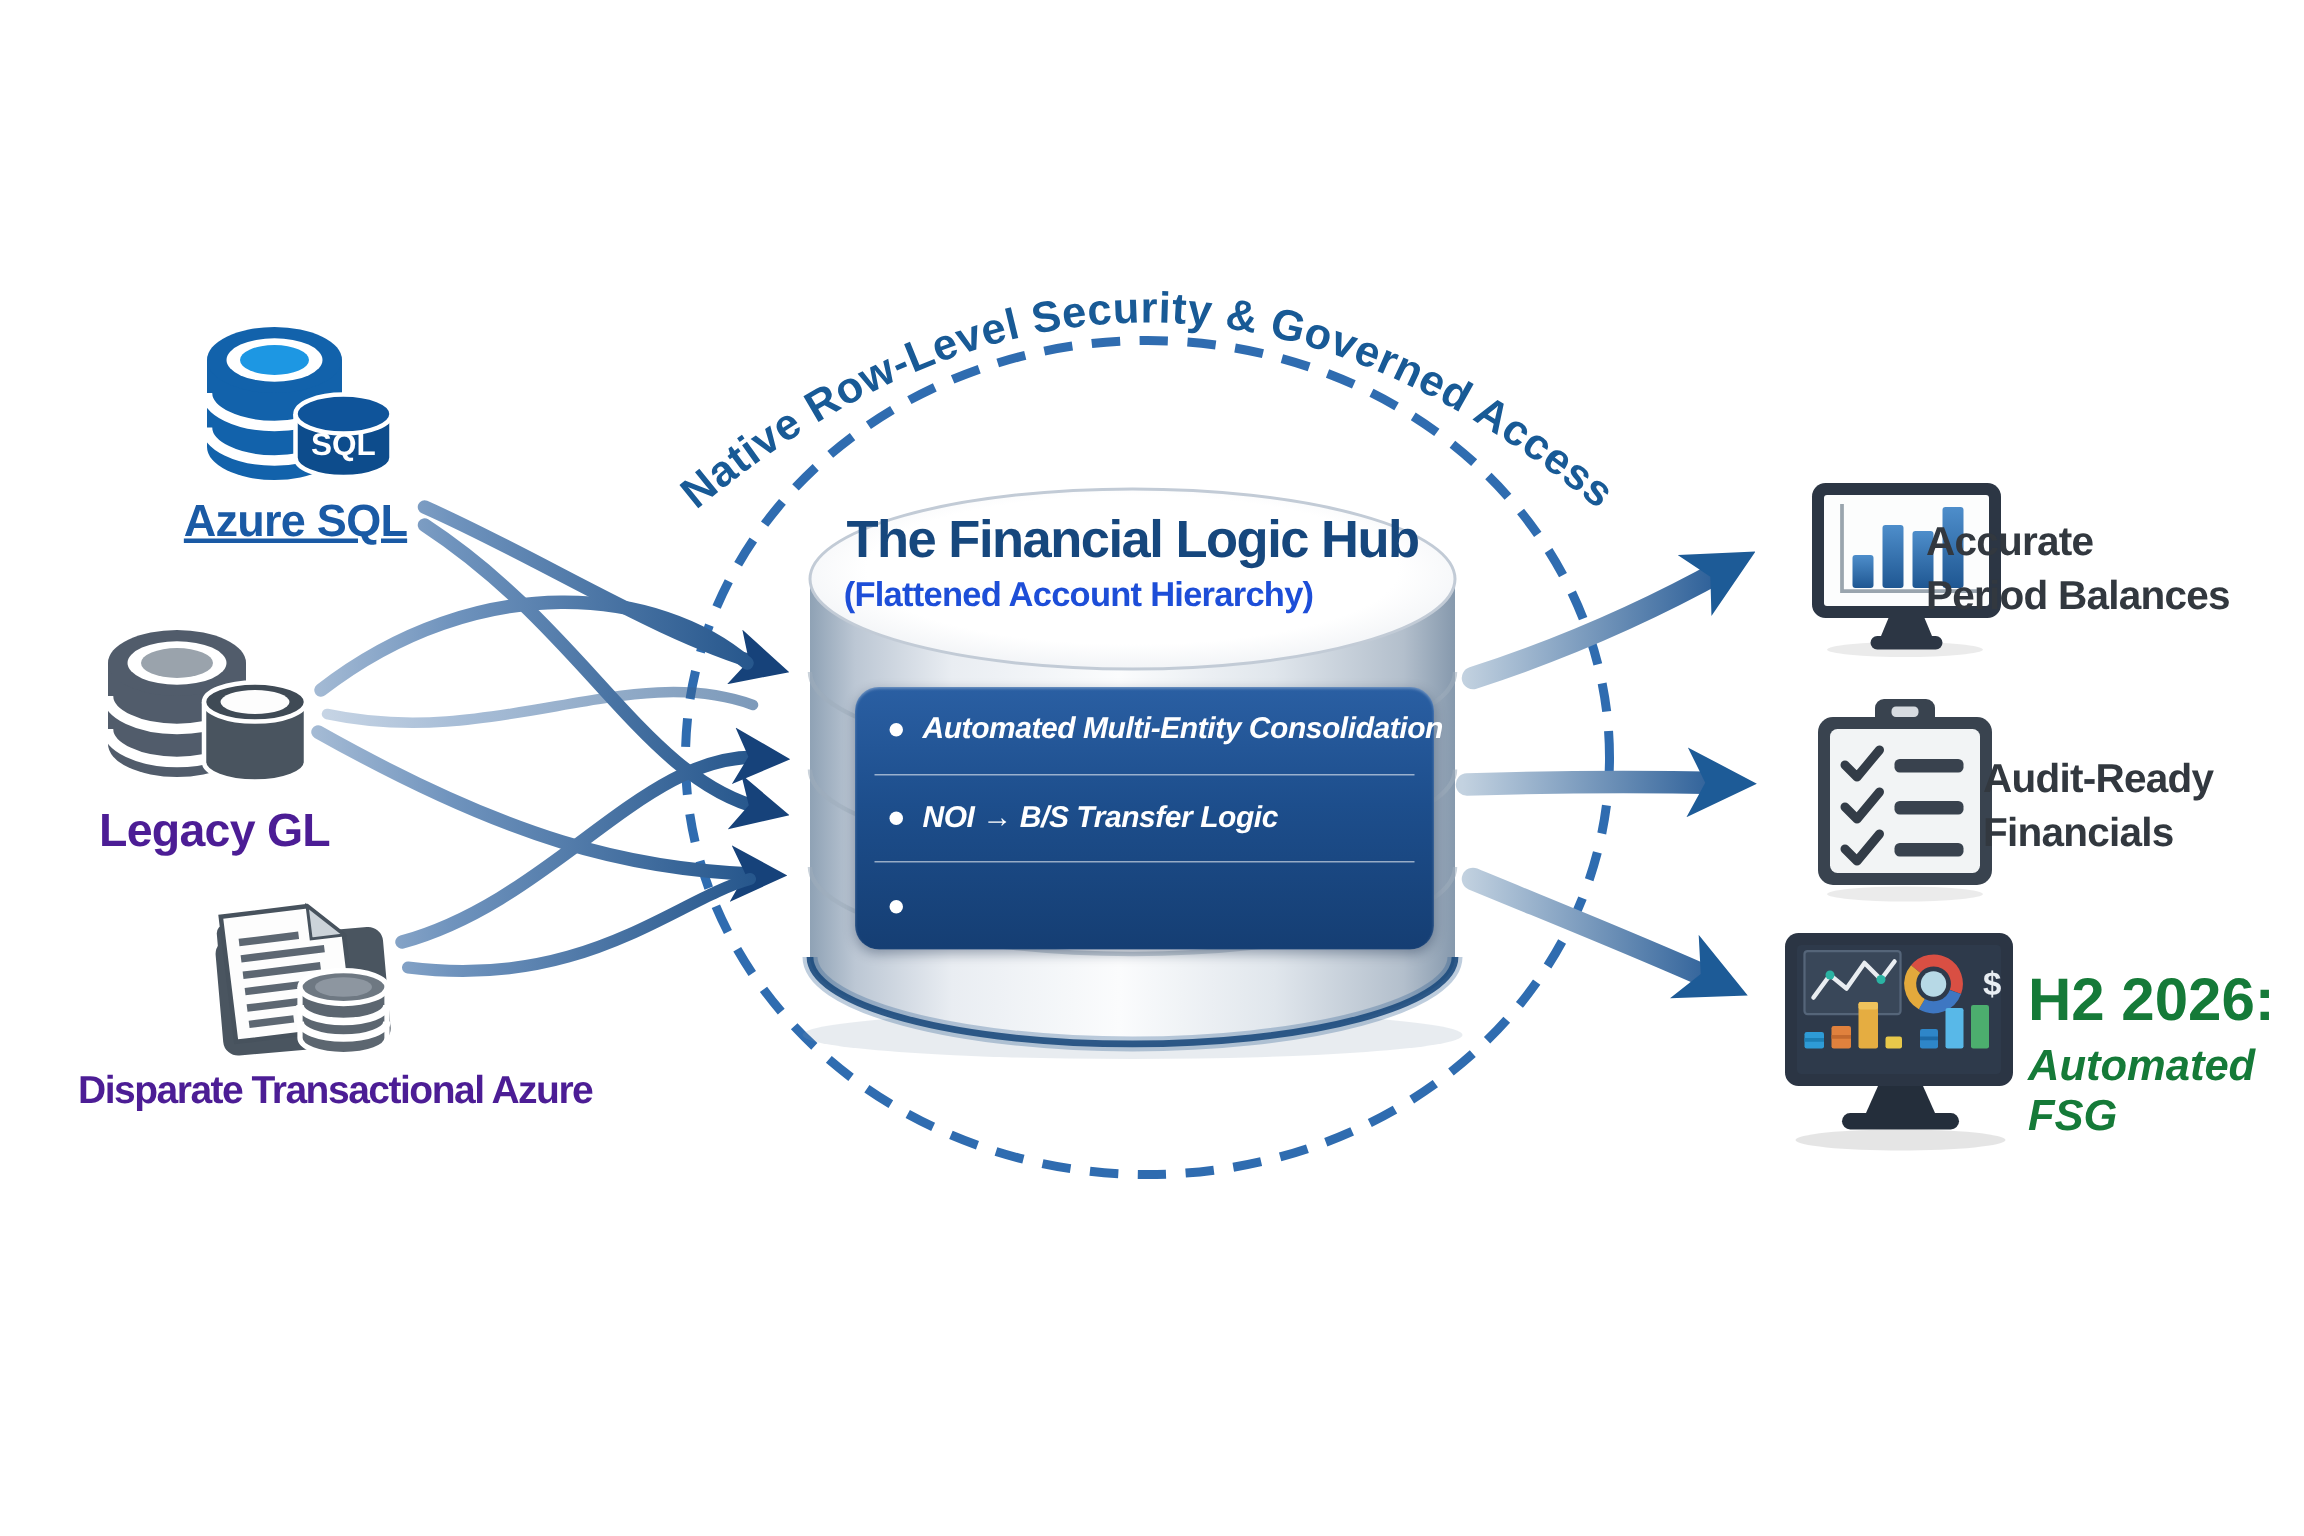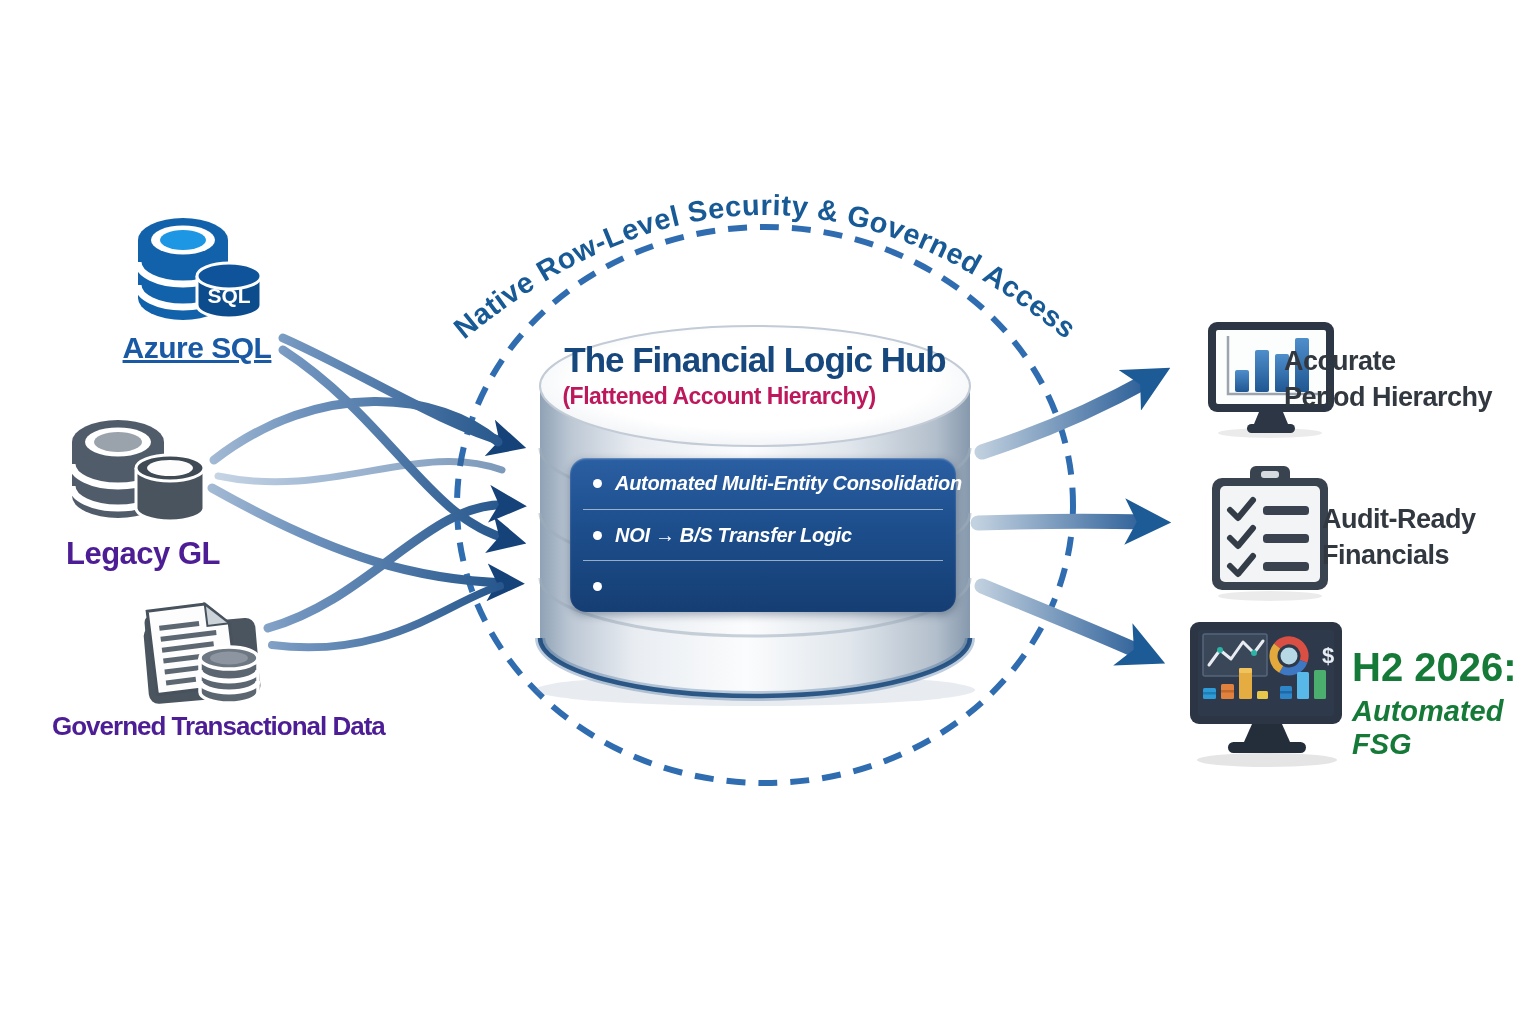--- a/index.html
+++ b/index.html
@@ -8,22 +8,22 @@
   #diagram-svg{position:absolute;left:0;top:0;z-index:1;}
   .ov{position:absolute;z-index:2;}
   .src-label{font-weight:bold;color:#4c1d95;}
   #azure-label{left:112px;top:331px;width:170px;text-align:center;font-size:30px;font-weight:bold;
                color:#1a5aa5;letter-spacing:-0.5px;text-decoration:underline;}
   #legacy-label{left:66px;top:536px;font-size:31px;letter-spacing:-0.5px;}
   #disparate-label{left:52px;top:711px;font-size:26px;letter-spacing:-1px;}
   #hub-title{left:540px;top:340px;width:430px;text-align:center;font-size:35px;font-weight:bold;
              color:#16477d;letter-spacing:-1px;}
   #hub-subtitle{left:540px;top:383px;width:358px;text-align:center;font-size:23px;font-weight:bold;
-                color:#be185d;letter-spacing:-0.5px;}
-  #hub-box{left:570px;top:458px;width:386px;height:154px;border-radius:16px;
+                color:#1d4ed8;letter-spacing:-0.5px;}
+  #hub-box{left:570px;top:458px;width:386px;height:175px;border-radius:16px;
            background:linear-gradient(180deg,#2a5fa3 0%,#1d4e8c 45%,#153e73 100%);
            box-shadow:inset 0 1px 2px rgba(255,255,255,.35), 0 3px 8px rgba(10,30,60,.35);
            display:flex;flex-direction:column;}
   .feature-row{flex:1;display:flex;align-items:center;margin:0 13px;padding-left:10px;}
   .feature-row + .feature-row{border-top:1.5px solid rgba(255,255,255,.55);}
   .bullet-dot{width:9px;height:9px;border-radius:50%;background:#ffffff;margin-right:13px;flex:0 0 auto;}
   .feature-text{color:#ffffff;font-size:20px;font-weight:bold;font-style:italic;letter-spacing:-0.3px;
                 white-space:nowrap;}
   .out-label{font-weight:bold;color:#32383f;font-size:27px;line-height:1.32;letter-spacing:-0.5px;}
   #out1-label{left:1284px;top:344px;}
@@ -214,42 +214,42 @@
     <rect x="1280" y="691" width="12" height="2.5" fill="#1d6aa6"></rect>
     <rect x="1297" y="672" width="12" height="27" rx="1.5" fill="#58b8e8"></rect>
     <rect x="1314" y="670" width="12" height="29" rx="1.5" fill="#4cae6e"></rect>
     <path d="M 1252 724 L 1282 724 L 1290 742 L 1244 742 Z" fill="#242e3b"></path>
     <rect x="1228" y="742" width="78" height="11" rx="5.5" fill="#242e3b"></rect>
   </g>
 </svg>
 
   <div class="ov" id="azure-label">Azure SQL</div>
   <div class="ov src-label" id="legacy-label">Legacy GL</div>
-  <div class="ov src-label" id="disparate-label">Governed Transactional Data</div>
+  <div class="ov src-label" id="disparate-label">Disparate Transactional Azure</div>
 
   <div class="ov" id="hub-title">The Financial Logic Hub</div>
   <div class="ov" id="hub-subtitle">(Flattened Account Hierarchy)</div>
 
   <div class="ov" id="hub-box">
     <div class="feature-row">
       <span class="bullet-dot"></span>
       <span class="feature-text">Automated Multi-Entity Consolidation</span>
     </div>
     <div class="feature-row">
       <span class="bullet-dot"></span>
       <span class="feature-text">NOI → B/S Transfer Logic</span>
     </div>
     <div class="feature-row">
       <span class="bullet-dot"></span>
     </div>
   </div>
 
   <div class="ov out-label two-line" id="out1-label">
     <span>Accurate</span>
-    <span>Period Hierarchy</span>
+    <span>Period Balances</span>
   </div>
   <div class="ov out-label two-line" id="out2-label">
     <span>Audit-Ready</span>
     <span>Financials</span>
   </div>
   <div class="ov two-line" id="out3-label">
     <span class="l1">H2 2026:</span>
     <span class="l2">Automated FSG</span>
   </div>
 

